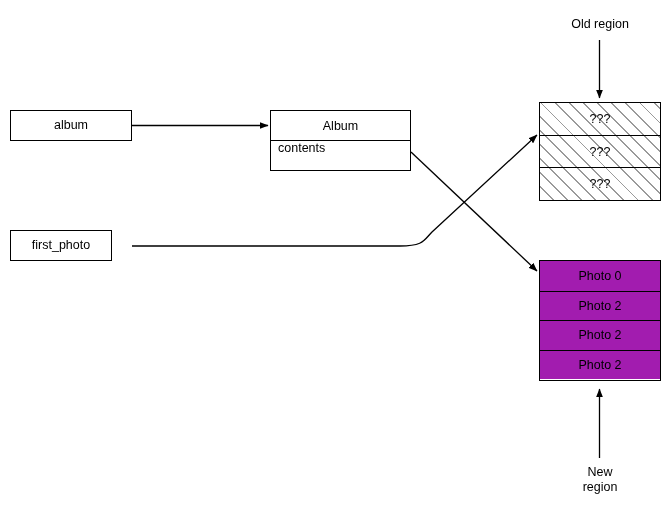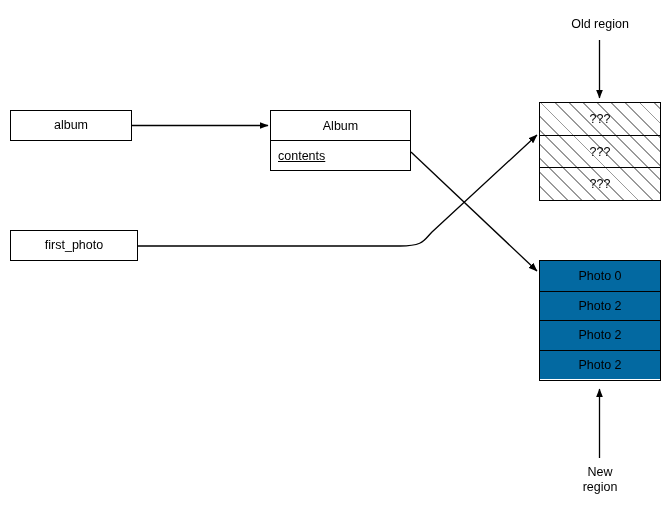--- a/index.html
+++ b/index.html
@@ -43,21 +43,21 @@
     white-space: nowrap;
   }
   .var-box {
     font-size: 12.5px;
   }
   
   #album-var {
     left: 10px; top: 110px; width: 122px; height: 31px;
   }
   #firstphoto-var {
-    left: 10px; top: 230px; width: 128px; height: 31px;
+    left: 10px; top: 230px; width: 102px; height: 31px;
   }
   
   #album-record {
     position: absolute;
     left: 270px; top: 110px; width: 141px; height: 61px;
     box-sizing: border-box;
     border: 1.4px solid #000000;
     background: #ffffff;
   }
   #album-record .rec-title {
@@ -66,25 +66,24 @@
     border-bottom: 1.4px solid #000000;
     display: flex;
     align-items: center;
     justify-content: center;
     font-size: 12.5px;
   }
   #album-record .rec-field {
     height: 29px;
     box-sizing: border-box;
     display: flex;
-    align-items: center;
+    align-items: flex-start;
     justify-content: flex-start;
     padding-left: 7px;
     font-size: 12.5px;
-    text-decoration: underline;
   }
   
   .stack {
     position: absolute;
     box-sizing: border-box;
     border: 1.4px solid #000000;
     background: #ffffff;
   }
   .stack .cell {
     box-sizing: border-box;
@@ -111,21 +110,21 @@
   }
   #old-region-stack .cell {
     height: 32px;
     background: transparent;
   }
   #new-region-stack {
     left: 539px; top: 260px; width: 122px; height: 121px;
   }
   #new-region-stack .cell {
     height: 29.5px;
-    background: #0369a1;
+    background: #a21caf;
   }
   .caption {
     position: absolute;
     font-size: 12.5px;
     line-height: 15px;
     text-align: center;
     white-space: pre-line;
   }
   #old-region-caption {
     left: 540px; top: 17px; width: 120px;

